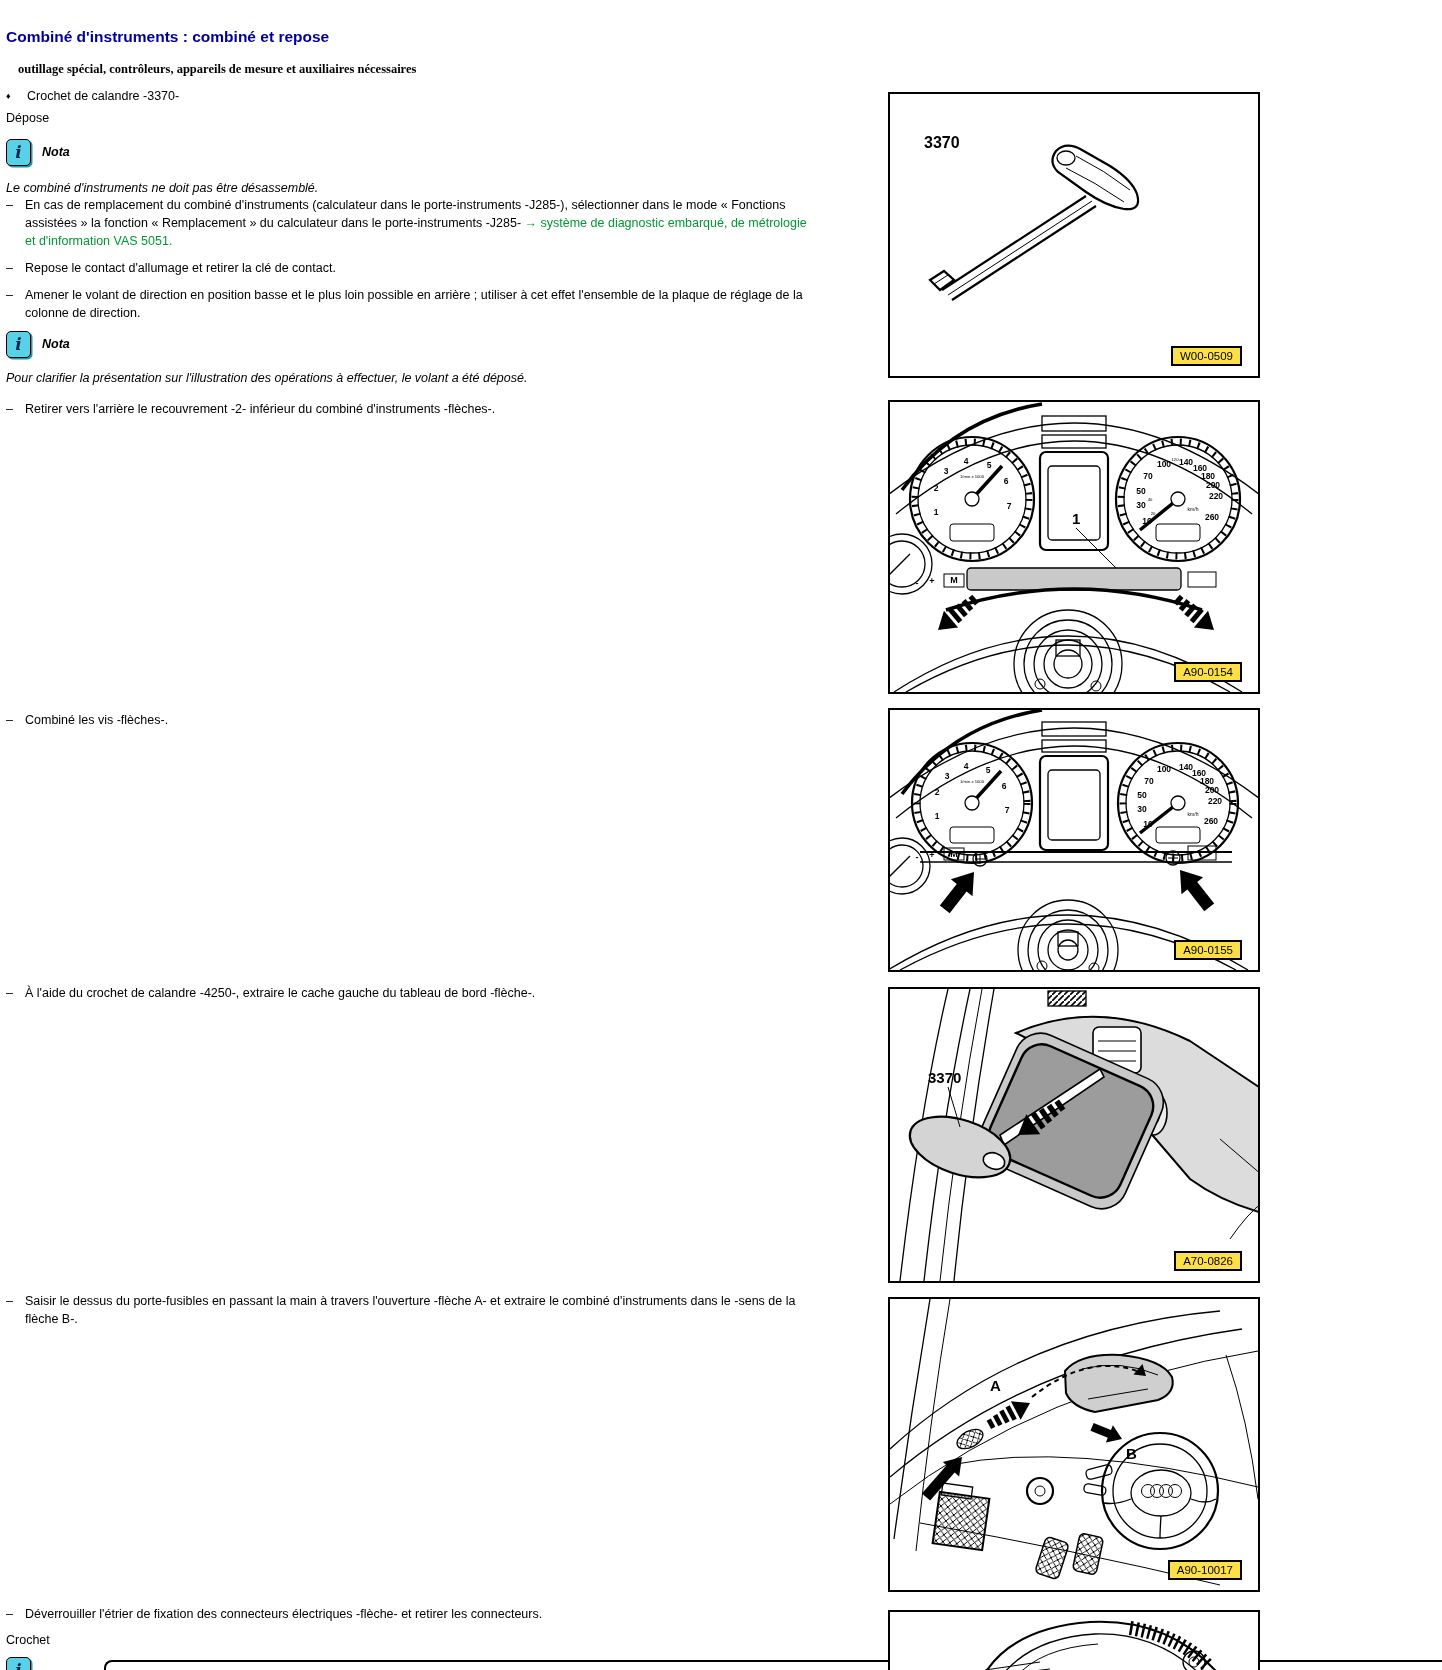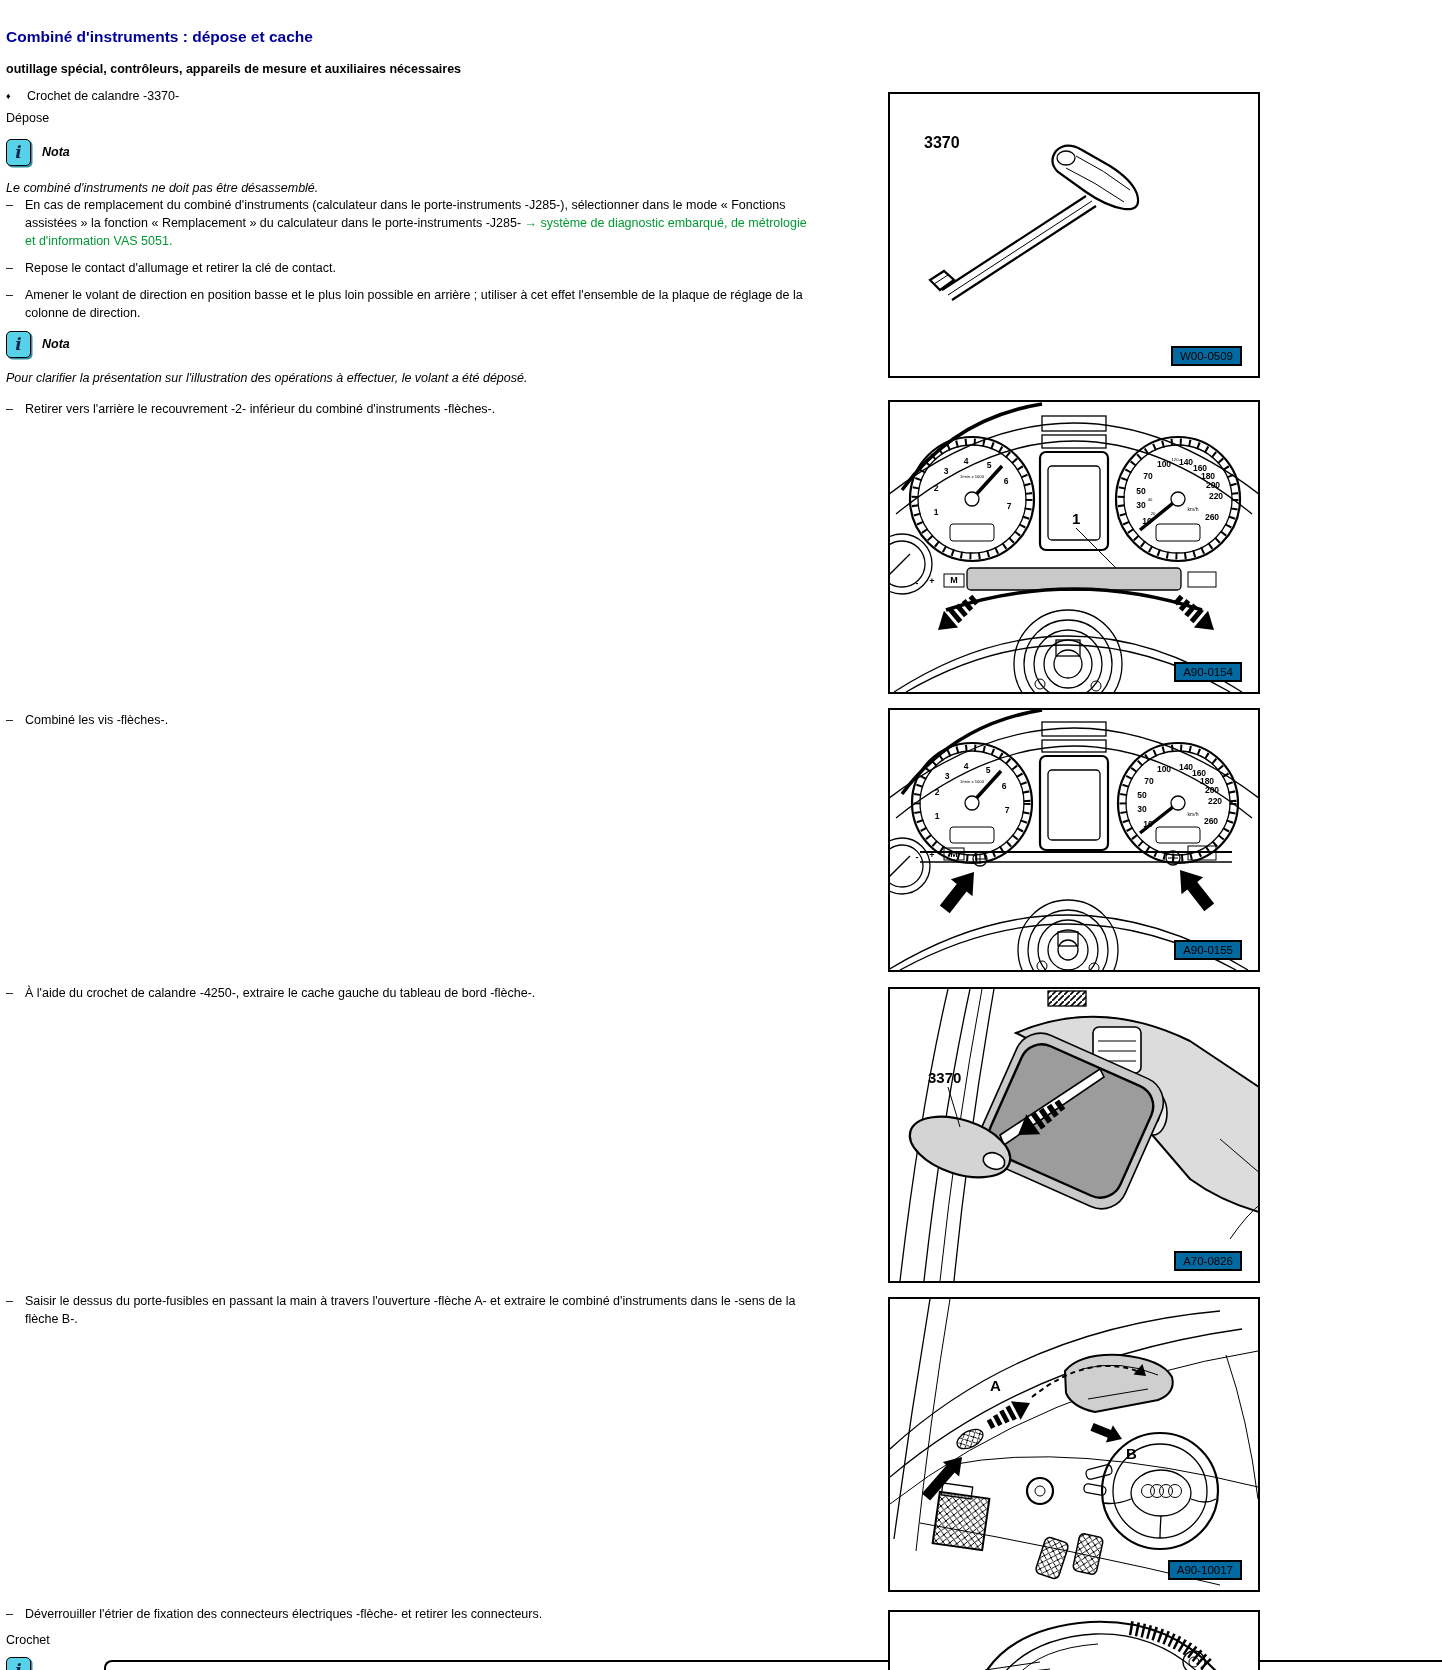--- a/index.html
+++ b/index.html
@@ -1,35 +1,35 @@
 <!DOCTYPE html>
 <html><head>
 <meta charset="utf-8">
 <style>
   html,body{margin:0;padding:0;background:#fff;}
   .page{position:relative;width:1442px;height:1670px;background:#fff;overflow:hidden;
         font-family:"Liberation Sans",sans-serif;font-size:12.5px;color:#000;}
   .abs{position:absolute;}
   .title{left:6px;top:28px;font-size:15.5px;font-weight:bold;color:#000099;}
-  .subtitle{left:6px;top:62px;font-weight:bold;}
+  .subtitle{left:18px;top:62px;font-weight:bold;font-family:Liberation Serif, serif;}
   .bullet-item{left:6px;top:89px;display:flex;}
   .bullet-item .blt{width:21px;font-size:9px;padding-top:2px;}
   .sect{left:6px;font-weight:normal;}
   .nota-icon{width:23px;height:25px;background:#57d2e8;border:1px solid #000;border-radius:5px;
              box-shadow:1.5px 1.5px 0 #2f8ea3;display:flex;align-items:center;justify-content:center;}
   .nota-icon .ig{font-family:"DejaVu Serif",serif;font-style:italic;font-weight:bold;font-size:17px;
                  color:#0a2550;line-height:1;}
   .nota-label{font-weight:bold;font-style:italic;text-align:center;}
   .note{left:6px;font-style:italic;}
   .step{left:6px;display:flex;line-height:18px;}
   .step .marker{width:19px;flex:none;}
   .step .txt{width:795px;}
   .green{color:#009933;cursor:pointer;}
   .figure{position:absolute;left:888px;width:372px;border:2px solid #000;background:#fff;box-sizing:border-box;}
-  .fig-caption{position:absolute;right:16px;bottom:10px;border:2px solid #000;background:#0369a1;
+  .fig-caption{position:absolute;right:16px;bottom:10px;border:2px solid #000;background:#fde047;
                padding:0 7px;font-size:11.5px;line-height:16px;}
   .partial-rule{position:absolute;left:104px;top:1660px;width:1338px;height:12px;
                 border-top:2px solid #000;border-left:2px solid #000;border-top-left-radius:8px;}
   svg{display:block;}
   svg text{font-family:"Liberation Sans",sans-serif;fill:#000;}
   .ln{fill:none;stroke:#000;stroke-width:1.3;}
   .ln1{fill:none;stroke:#000;stroke-width:1;}
   .ln2{fill:none;stroke:#000;stroke-width:2.2;}
   .ln3{fill:none;stroke:#000;stroke-width:3.5;}
   .sv8{font-size:8.5px;font-weight:bold;text-anchor:middle;}
@@ -55,21 +55,21 @@
       <rect x="-49" y="-5" width="5" height="10" fill="#000"></rect>
     </g>
     <g id="sym-head">
       <path d="M0,0 L-15,-10 L-15,10 Z" fill="#000"></path>
     </g>
   </defs>
 </svg>
 
 <div class="page">
 
-  <div class="abs title">Combiné d'instruments : dépose et cache</div>
+  <div class="abs title">Combiné d'instruments : combiné et repose</div>
   <div class="abs subtitle">outillage spécial, contrôleurs, appareils de mesure et auxiliaires nécessaires</div>
 
   <div class="abs bullet-item">
     <span class="blt">♦</span>
     <span>Crochet de calandre -3370-</span>
   </div>
 
   <div class="abs sect" style="top:111px">Dépose</div>
 
   <div class="abs nota-icon" style="left:6px;top:139px">

